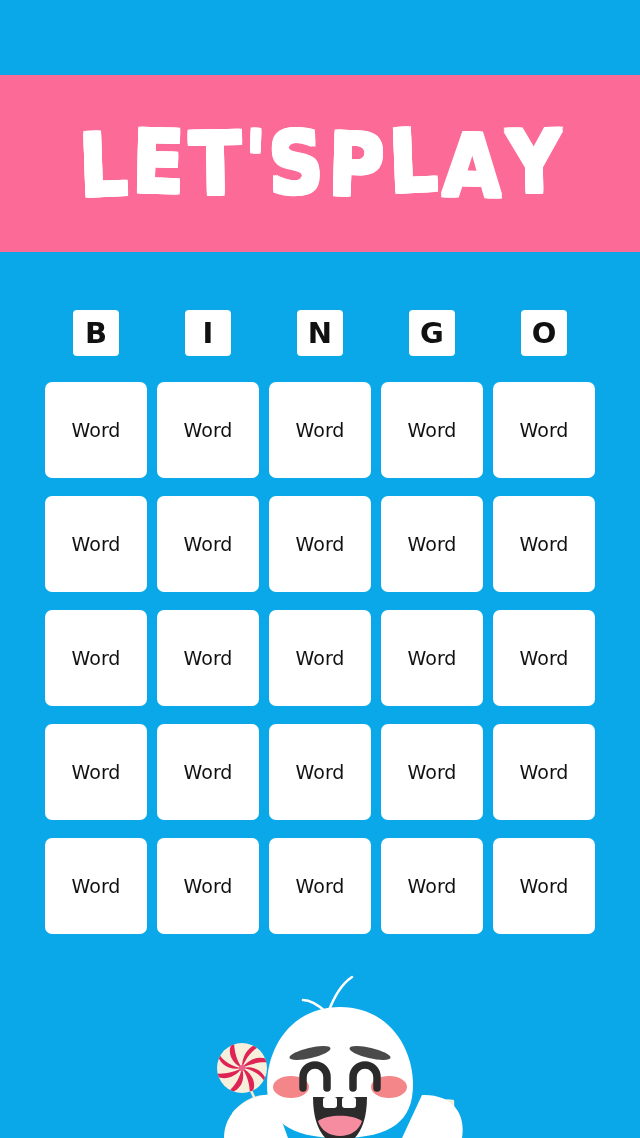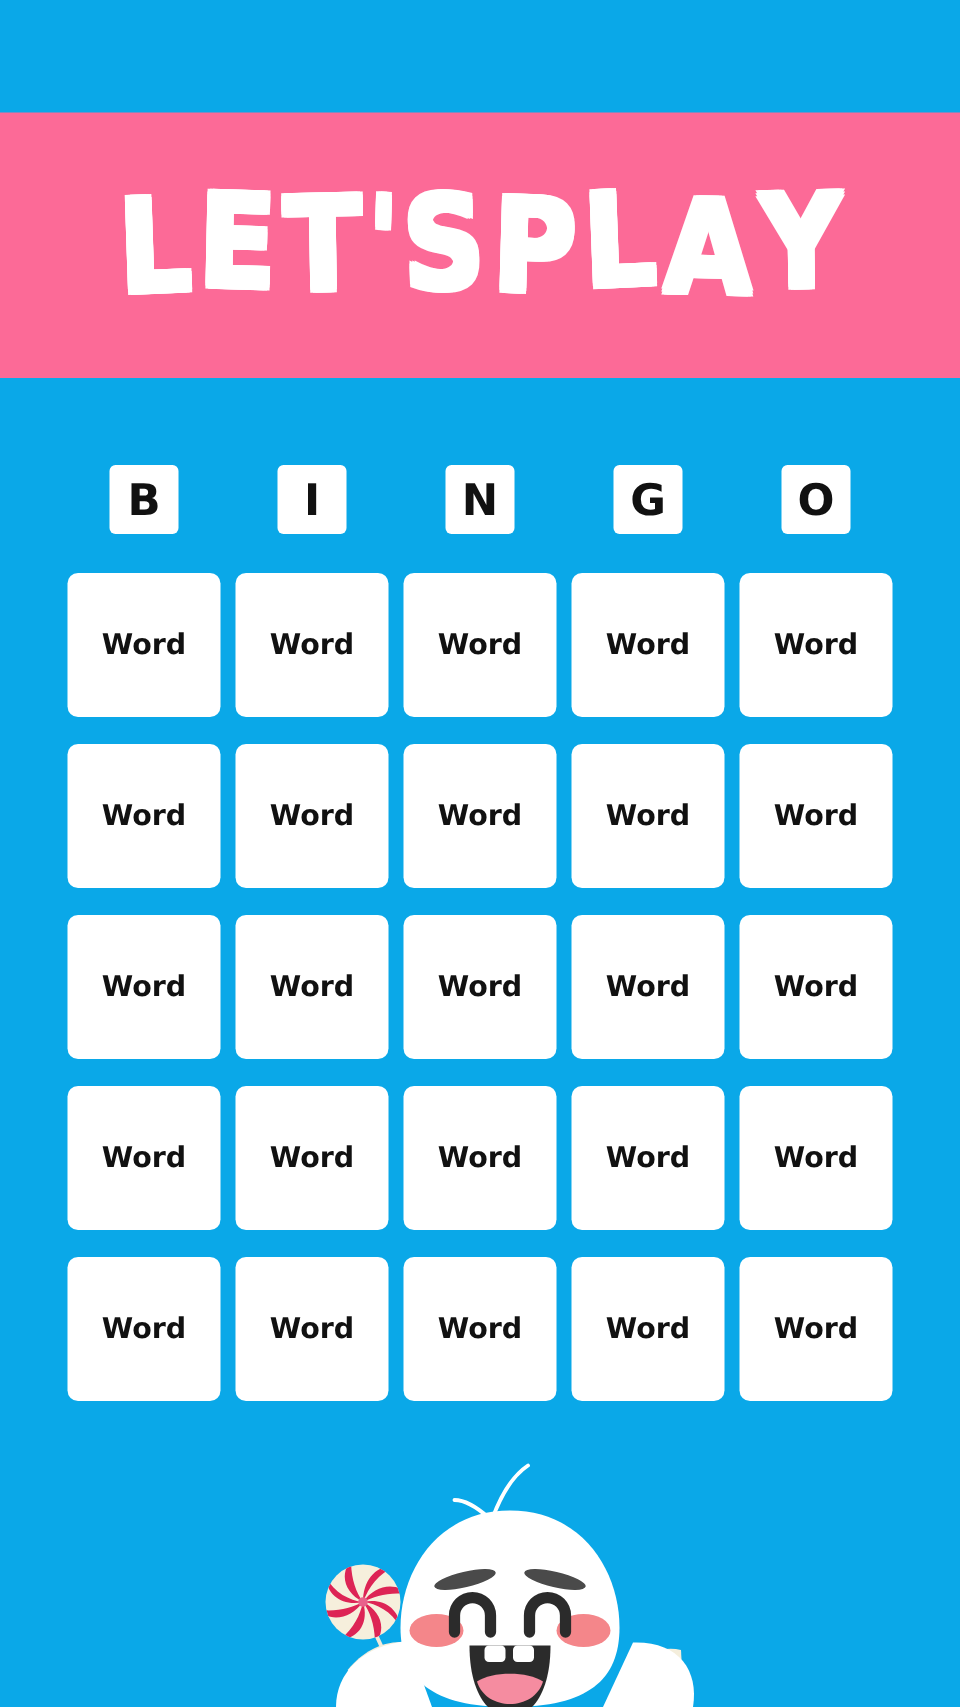--- a/index.html
+++ b/index.html
@@ -104,21 +104,21 @@
     row-gap: 18px;
   }
   .cell {
     background: #FFFFFF;
     border-radius: 7px;
     display: flex;
     align-items: center;
     justify-content: center;
     color: #111111;
     font-family: "DejaVu Sans", sans-serif;
-    font-weight: 700;
+    font-weight: 400;
     font-size: 19px;
     line-height: 1;
   }
 
   
   .mascot {
     position: absolute;
     left: 180px;
     top: 955px;
     width: 320px;

